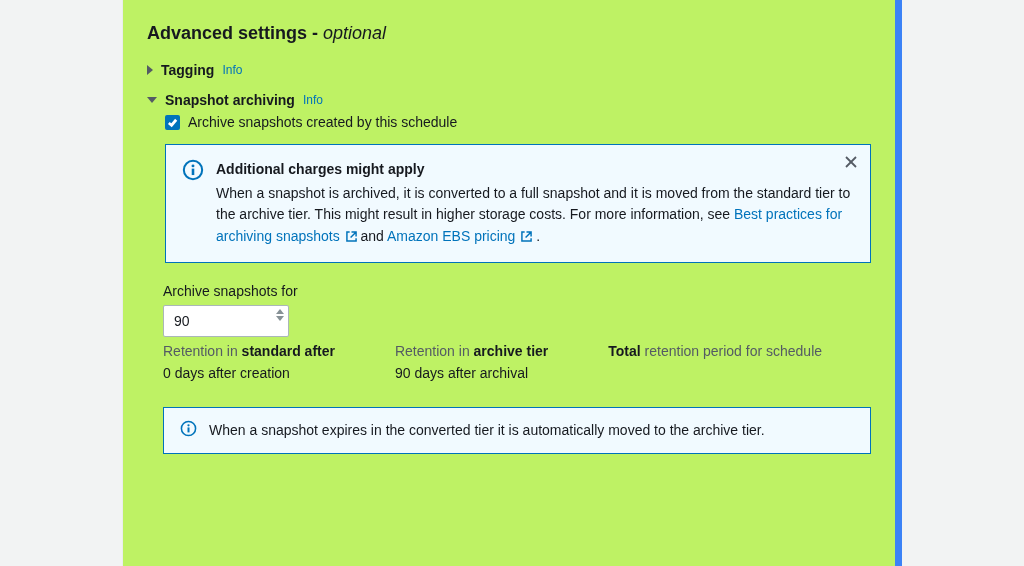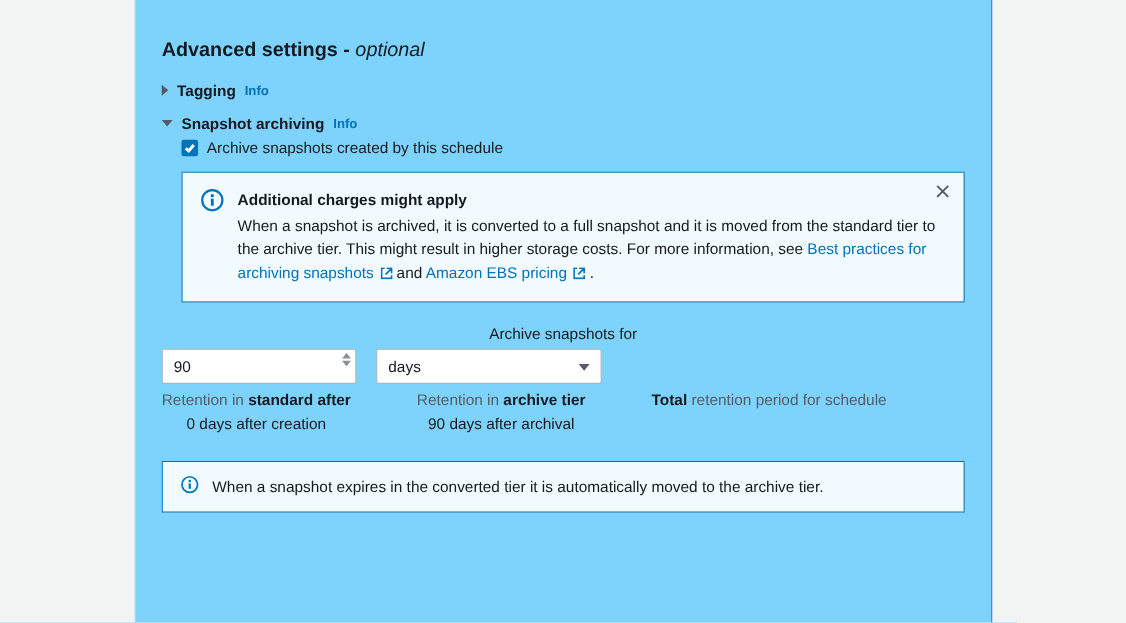--- a/index.html
+++ b/index.html
@@ -5,25 +5,25 @@
     * { box-sizing: border-box; margin: 0; padding: 0; }
     body {
       font-family: "Amazon Ember", "Helvetica Neue", Arial, sans-serif;
       background: #f2f3f3;
       color: #16191f;
       font-size: 14px;
       display: flex;
       justify-content: center;
     }
     .panel {
-      background: #7dd3fc;
+      background: #bef264;
       width: 780px;
-      padding: 35px 24px 0 24px;
+      padding: 23px 24px 0 24px;
       border-left: 1px solid #eaeded;
-      border-right: 1px solid #3b82f6;
+      border-right: 7px solid #3b82f6;
       min-height: 566px;
     }
     h2.section-title {
       font-size: 18px;
       font-weight: 700;
       color: #16191f;
       margin-bottom: 18px;
     }
     h2.section-title .optional {
       font-style: italic;
@@ -51,21 +51,21 @@
       border-left: 6px solid #545b64;
     }
     .caret-down {
       border-left: 5px solid transparent;
       border-right: 5px solid transparent;
       border-top: 6px solid #545b64;
     }
     .info-link {
       color: #0073bb;
       font-size: 12px;
-      font-weight: 700;
+      font-weight: 400;
       cursor: pointer;
     }
     .sub-desc {
       color: #687078;
       font-size: 12px;
       line-height: 1.4;
       margin: -10px 0 10px 18px;
     }
     .checkbox-row {
       display: flex;
@@ -122,21 +122,21 @@
       font-size: 14px;
       color: #16191f;
       margin: 0 0 6px 0;
     }
     .input-row {
       display: flex;
       gap: 18px;
       margin-bottom: 6px;
     }
     .num-input {
-      width: 177px;
+      width: 126px;
       height: 32px;
       border: 1px solid #aab7b8;
       border-radius: 2px;
       padding: 0 24px 0 10px;
       font-size: 14px;
       position: relative;
       display: flex;
       align-items: center;
       background: #fff;
     }
@@ -187,21 +187,21 @@
       gap: 60px;
       margin-bottom: 26px;
     }
     .retention-col .label {
       color: #545b64;
       font-size: 14px;
       margin-bottom: 6px;
     }
     .retention-col .label b { color: #16191f; font-weight: 700; }
     .retention-col .value { font-size: 14px; color: #16191f; }
-    .content-indent { margin-left: 0; text-align: center; }
+    .content-indent { margin-left: 16px; }
   </style>
 </head>
 <body>
 
 <div class="panel">
 
   <h2 class="section-title">
     <span>Advanced settings</span>
     <span> - </span>
     <span class="optional">optional</span>
@@ -260,24 +260,20 @@
   <div class="content-indent">
     <div class="field-label">Archive snapshots for</div>
     <div class="input-row">
       <div class="num-input">
         <span>90</span>
         <div class="spinner">
           <div class="s-up"></div>
           <div class="s-down"></div>
         </div>
       </div>
-      <div class="select-input">
-        <span>days</span>
-        <span class="select-caret"></span>
-      </div>
     </div>
 
     <div class="retention-row">
       <div class="retention-col">
         <div class="label">
           <span>Retention in </span><b>standard after</b>
         </div>
         <div class="value">0 days after creation</div>
       </div>
       <div class="retention-col">

